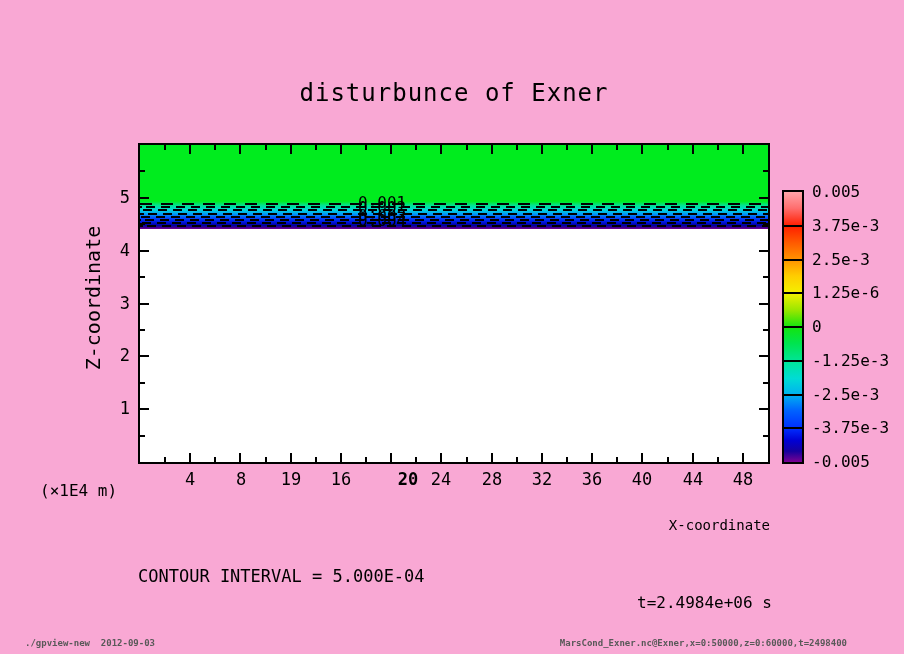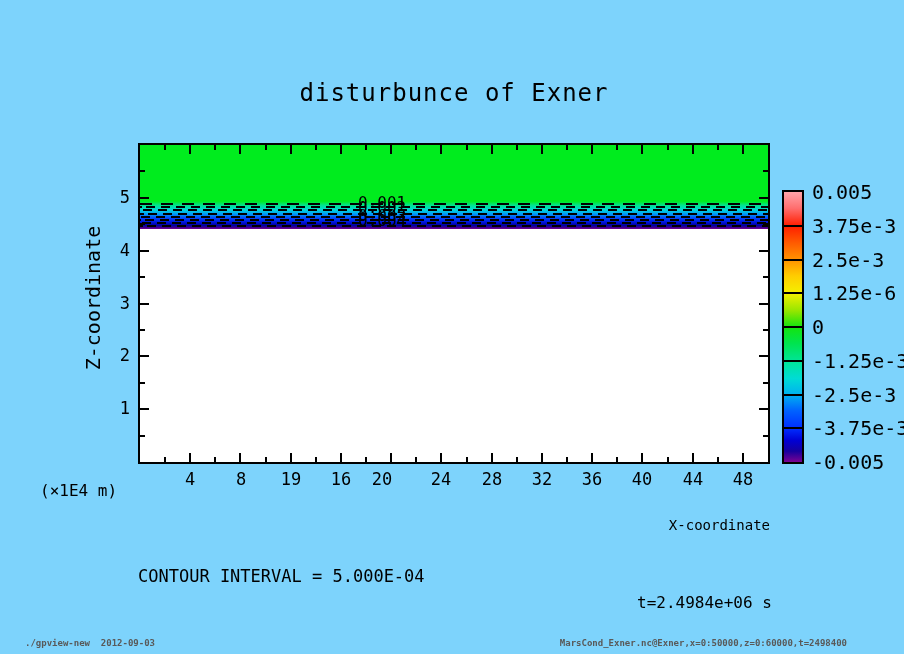--- a/index.html
+++ b/index.html
@@ -1,35 +1,35 @@
 <!DOCTYPE html>
 <html><head>
 <meta charset="utf-8">
 <style>
   html,body{margin:0;padding:0;background:#fff;}
-  #canvas{position:relative;width:904px;height:654px;background:#7dd3fc;overflow:hidden;
+  #canvas{position:relative;width:904px;height:654px;background:#f9a8d4;overflow:hidden;
           font-family:"DejaVu Sans Mono",monospace;color:#000;}
   .abs{position:absolute;}
   #page-title{left:138px;top:79px;width:632px;text-align:center;font-size:24px;letter-spacing:1px;white-space:pre;}
   #plot-frame{left:138px;top:143px;width:632px;height:321px;border:2px solid #000;box-sizing:border-box;background:#fff;}
   #plot-area{position:relative;width:628px;height:317px;overflow:hidden;}
   #plot-band{position:absolute;left:0;top:0;width:100%;height:84px;}
   .cline{position:absolute;left:0;width:100%;height:2px;
          background-image:repeating-linear-gradient(90deg,#000 0 9px,transparent 9px 15px);z-index:3;}
   .clabel{position:absolute;font-size:16px;line-height:16px;z-index:4;color:#000;}
   .tick{position:absolute;background:#000;z-index:6;}
   .ylab{width:40px;text-align:right;font-size:17px;}
   .xlab{width:40px;text-align:center;font-size:17px;top:469px;}
   .unit{font-size:16px;}
   #y-axis-title{left:93px;top:298px;transform:translate(-50%,-50%) rotate(-90deg);white-space:nowrap;font-size:20px;}
   #x-axis-title{left:138px;top:517px;width:632px;text-align:right;font-size:14px;}
   #colorbar{left:782px;top:190px;width:22px;height:274px;border:2px solid #000;box-sizing:border-box;}
   #colorbar-gradient{position:relative;width:18px;height:270px;}
   .cbdiv{position:absolute;left:0;width:100%;height:2px;background:#000;}
-  .cblab{left:812px;font-size:20px;line-height:20px;white-space:nowrap;}
+  .cblab{left:812px;font-size:16px;line-height:20px;white-space:nowrap;}
   #contour-interval{left:138px;top:566px;width:632px;text-align:left;font-size:17px;white-space:pre;}
   #time-label{left:637px;top:593px;font-size:16px;white-space:pre;}
   .footer{top:638px;font-size:9px;font-weight:bold;color:#595959;white-space:pre;}
   #footer-left{left:25px;}
   #footer-right{right:57px;}
 </style>
 </head>
 <body>
 
 <div id="canvas">
@@ -129,21 +129,21 @@
   <div class="abs ylab" style="left:90px;top:187px;">5</div>
   <div class="abs ylab" style="left:90px;top:240px;">4</div>
   <div class="abs ylab" style="left:90px;top:293px;">3</div>
   <div class="abs ylab" style="left:90px;top:345px;">2</div>
   <div class="abs ylab" style="left:90px;top:398px;">1</div>
 
   <div class="abs xlab" style="left:170px;">4</div>
   <div class="abs xlab" style="left:221px;">8</div>
   <div class="abs xlab" style="left:271px;">19</div>
   <div class="abs xlab" style="left:321px;">16</div>
-  <div class="abs xlab" style="left:362px;">20</div>
+  <div class="abs xlab" style="left:388px;font-weight:bold;">20</div>
   <div class="abs xlab" style="left:421px;">24</div>
   <div class="abs xlab" style="left:472px;">28</div>
   <div class="abs xlab" style="left:522px;">32</div>
   <div class="abs xlab" style="left:572px;">36</div>
   <div class="abs xlab" style="left:622px;">40</div>
   <div class="abs xlab" style="left:673px;">44</div>
   <div class="abs xlab" style="left:723px;">48</div>
 
   <div class="abs unit" style="left:40px;top:481px;">(×1E4 m)</div>
 

